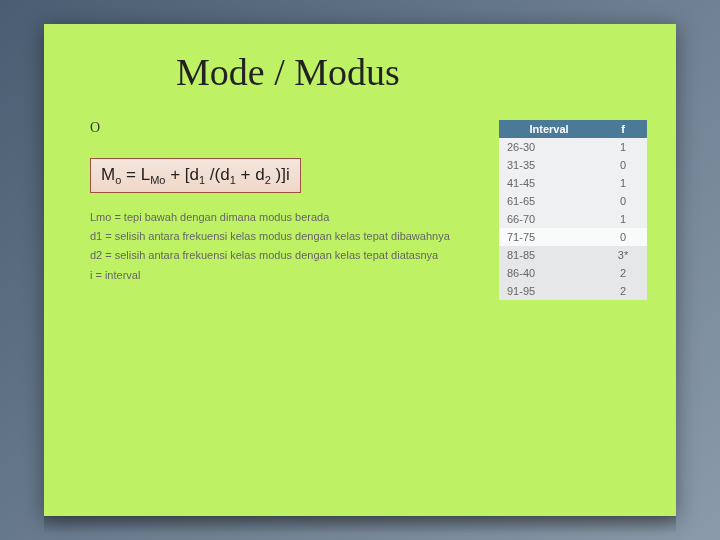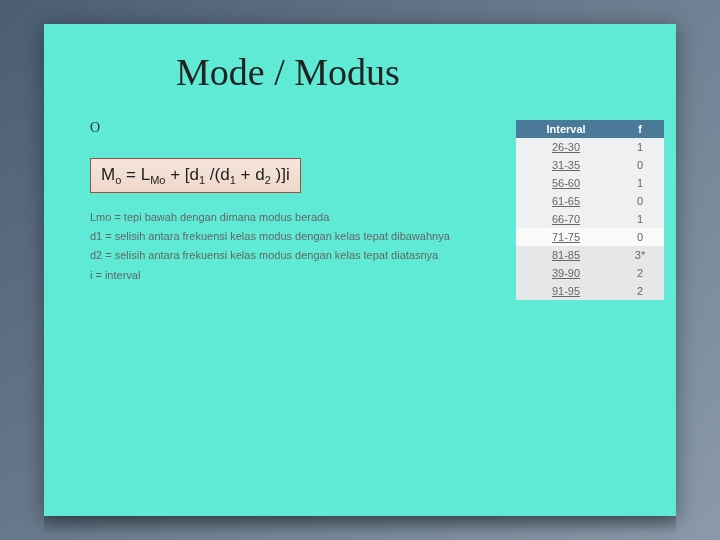--- a/index.html
+++ b/index.html
@@ -10,23 +10,23 @@
     font-family: Arial, sans-serif;
     position: relative;
     overflow: hidden;
   }
   .slide {
     position: absolute;
     top: 24px;
     left: 44px;
     width: 632px;
     height: 492px;
-    background: #5eead4;
+    background: #bef264;
     box-shadow: 0 4px 20px rgba(0,0,0,0.4);
-    padding: 26px 12px 18px 40px;
+    padding: 26px 29px 18px 40px;
   }
   .slide::after {
     content: "";
     position: absolute;
     left: 0; right: 0; bottom: -18px;
     height: 18px;
     background: linear-gradient(180deg, rgba(0,0,0,0.25), rgba(0,0,0,0));
   }
   .title {
     font-family: Georgia, "Times New Roman", serif;
@@ -92,21 +92,21 @@
     text-align: center;
     font-size: 11px;
   }
   .freq-table td {
     padding: 3px 8px;
     text-align: center;
   }
   .freq-table tr.band-a td { background: #eef0f1; }
   .freq-table tr.band-b td { background: #f9fafa; }
   .freq-table tr.band-c td { background: #e5e7e8; }
-  .freq-table td.interval { text-align: center; text-decoration: underline; }
+  .freq-table td.interval { text-align: left; }
   .freq-table td.freq { text-align: center; }
 </style>
 </head>
 <body>
 
 <div class="slide">
   <div class="title">Mode / Modus</div>
 
   <div class="content-row">
     <div class="left-col">
@@ -139,41 +139,41 @@
         <tbody id="freq-body">
             <tr class="band-a">
               <td class="interval">26-30</td>
               <td class="freq">1</td>
             </tr>
             <tr class="band-a">
               <td class="interval">31-35</td>
               <td class="freq">0</td>
             </tr>
             <tr class="band-a">
-              <td class="interval">56-60</td>
+              <td class="interval">41-45</td>
               <td class="freq">1</td>
             </tr>
             <tr class="band-a">
               <td class="interval">61-65</td>
               <td class="freq">0</td>
             </tr>
             <tr class="band-a">
               <td class="interval">66-70</td>
               <td class="freq">1</td>
             </tr>
             <tr class="band-b">
               <td class="interval">71-75</td>
               <td class="freq">0</td>
             </tr>
             <tr class="band-c">
               <td class="interval">81-85</td>
               <td class="freq">3*</td>
             </tr>
             <tr class="band-c">
-              <td class="interval">39-90</td>
+              <td class="interval">86-40</td>
               <td class="freq">2</td>
             </tr>
             <tr class="band-c">
               <td class="interval">91-95</td>
               <td class="freq">2</td>
             </tr>
           </tbody>
       </table>
     </div>
   </div>

